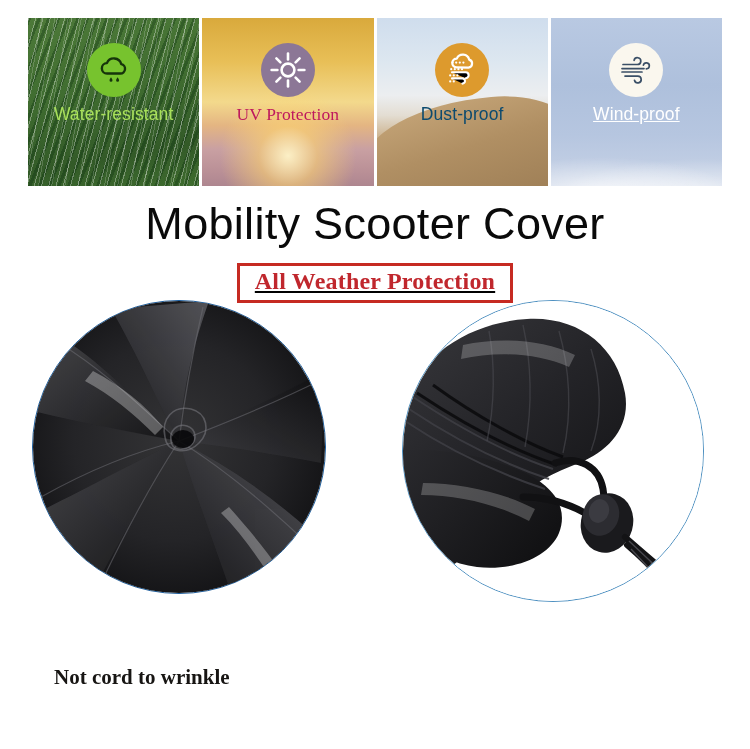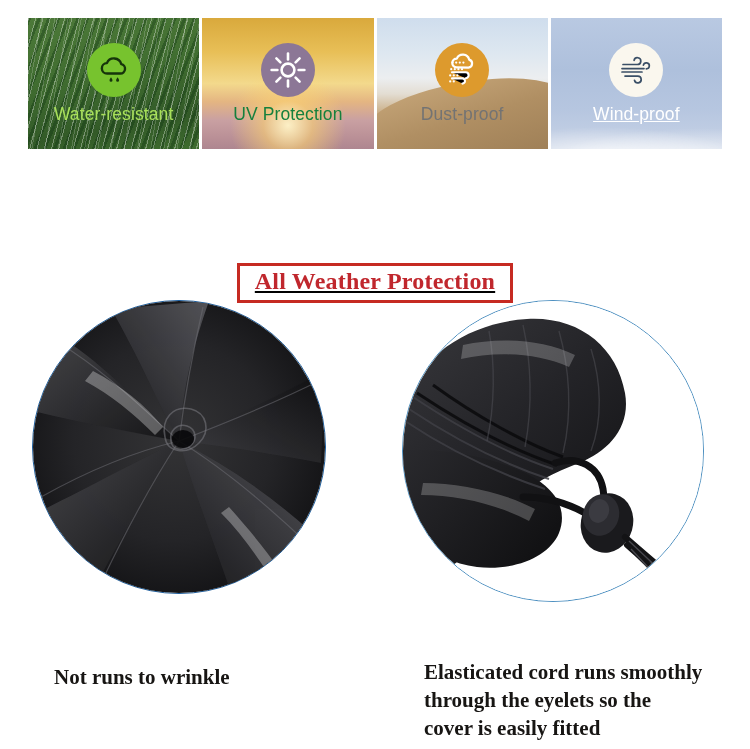--- a/index.html
+++ b/index.html
@@ -4,21 +4,21 @@
 <style>
   html,body{margin:0;padding:0;}
   body{
     width:750px;height:749px;overflow:hidden;background:#ffffff;
     font-family:"Liberation Sans",sans-serif;
   }
   .page{position:relative;width:750px;height:749px;background:#fff;}
 
   
   .banner{
-    position:absolute;left:28px;top:18px;width:694px;height:131px;
+    position:absolute;left:28px;top:18px;width:694px;height:168px;
     display:flex;gap:3px;
   }
   .panel{
     position:relative;flex:1 1 0;overflow:hidden;
     display:flex;flex-direction:column;align-items:center;justify-content:flex-start;
   }
   .panel .bg{position:absolute;inset:0;}
 
   
   .bg-rain{
@@ -61,22 +61,22 @@
   }
   .ficon.green{background:#77c32e;}
   .ficon.purple{background:#8c7796;}
   .ficon.orange{background:#dd9a2d;}
   .ficon.cream{background:#faf7ee;}
   .flabel{
     position:relative;margin-top:7px;font-size:17.5px;letter-spacing:.1px;
     white-space:nowrap;
   }
   .flabel.green{color:#a8e05a;}
-  .flabel.dark{color:#15803d;}
-  .flabel.orange{color:#737373;}
+  .flabel.dark{color:#be185d;font-family:Liberation Serif, serif;}
+  .flabel.orange{color:#0c4a6e;}
   .flabel.white{color:#ffffff;text-decoration:underline;}
 
   
   .title{
     position:absolute;left:0;right:0;top:198px;text-align:center;
     font-size:45px;font-weight:400;color:#0a0a0a;letter-spacing:.3px;
   }
   .subtitle-wrap{
     position:absolute;left:0;right:0;top:263px;display:flex;justify-content:center;text-decoration:underline;
   }
@@ -178,20 +178,21 @@
             <path d="M5 21h20"></path>
             <path d="M8 25.1h12.8a3.4 3.4 0 1 1-3.3 4.2"></path>
             <path d="M26.4 14.2a3 3 0 1 1 2.9 3.6"></path>
           </g>
         </svg>
       </div>
       <div class="flabel white">Wind-proof</div>
     </div>
   </div>
 
+  <div class="title">Mobility Scooter Cover</div>
   <div class="subtitle-wrap">
     <div class="subtitle">All Weather Protection</div>
   </div>
 
   <div class="shot shot-left">
     <svg width="292" height="292" viewBox="0 0 292 292">
       <defs>
         <radialGradient id="swirlBg" cx="48%" cy="48%" r="62%">
           <stop offset="0%" stop-color="#333335"></stop>
           <stop offset="55%" stop-color="#242427"></stop>
@@ -292,20 +293,15 @@
         <path d="M222 236 C 238 250, 252 262, 264 272"></path>
         <path d="M224 244 C 238 256, 250 268, 258 278"></path>
       </g>
       <g fill="none" stroke="#55555c" stroke-width="1.4" opacity="0.8">
         <path d="M226 240 L 262 274"></path>
         <path d="M228 248 L 256 278"></path>
       </g>
     </svg>
   </div>
 
-  <div class="cap cap-left">Not runs to wrinkle</div>
-  <div class="cap cap-right">
-    <div>Elasticated cord runs smoothly</div>
-    <div>through the eyelets so the</div>
-    <div>cover is easily fitted</div>
-  </div>
+  <div class="cap cap-left">Not cord to wrinkle</div>
 
 </div>
 
 </body></html>

